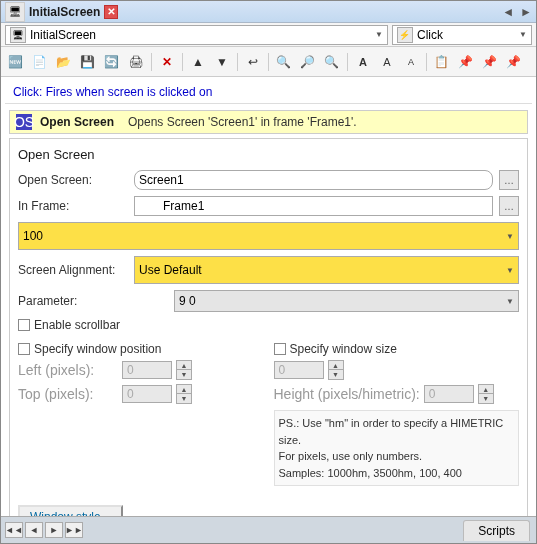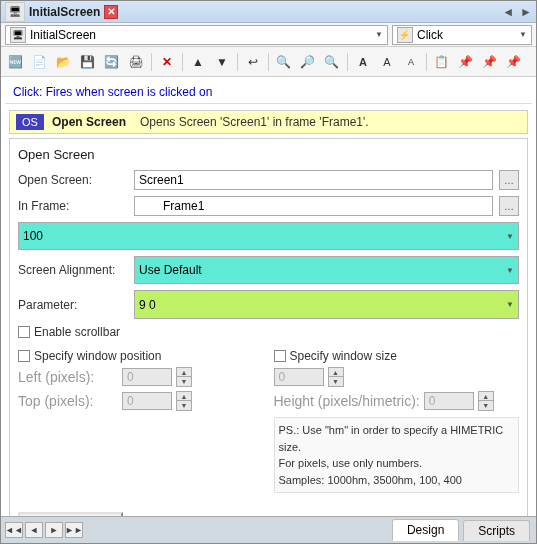--- a/index.html
+++ b/index.html
@@ -55,21 +55,21 @@
       background: white; border-bottom: 1px solid #ddd;
       padding: 4px 8px; color: #0000cc; 
     }
     
     
     .action-list-header {
       display: flex; align-items: center;
       background: #ffffc0; border: 1px solid #ccc; margin: 4px;
       padding: 3px 6px; gap: 8px;
     }
-    .action-icon { width: 28px; height: 16px; background: #4040c0; display: flex; align-items: center; justify-content: center; color: white; font-size: 11px; }
+    .action-icon { width: 16px; height: 16px; background: #4040c0; display: flex; align-items: center; justify-content: center; color: white; font-size: 14px; }
     .action-name { font-weight: bold; color: #1a1a1a; min-width: 80px; }
     .action-desc { color: #333; }
     
     
     .main-content {
       background: white; border: 1px solid #ccc; margin: 0 4px 4px 4px;
       padding: 8px;
     }
     .section-title { font-size: 13px; color: #1a1a1a; margin-bottom: 8px; font-weight: normal; }
     
@@ -80,29 +80,29 @@
     .form-input {
       flex: 1; height: 20px; border: 1px solid #aaa; background: white;
       padding: 1px 4px; display: flex; align-items: center; justify-content: space-between;
     }
     .browse-btn {
       width: 20px; height: 20px; border: 1px solid #aaa; background: #e8e8e8;
       display: flex; align-items: center; justify-content: center; cursor: pointer;
       font-size: 10px; color: #555;
     }
     .select-input {
-      flex: 1; height: 28px; border: 1px solid #aaa; background: #5eead4;
+      flex: 1; height: 28px; border: 1px solid #aaa; background: #fde047;
       padding: 10px 4px; display: flex; align-items: center; justify-content: space-between;
     }
     .select-arrow { font-size: 8px; color: #555; }
     
     
     .param-input {
-      flex: 1; height: 29px; border: 1px solid #aaa; background: #bef264;
-      padding: 1px 4px; display: flex; align-items: center; justify-content: space-between;
+      flex: 1; height: 22px; border: 1px solid #aaa; background: #e5e5e5;
+      padding: 1px 4px; display: flex; align-items: center; justify-content: space-between; margin-left: 40px;
     }
     
     
     .checkbox-row {
       display: flex; align-items: center; gap: 4px; margin-bottom: 4px;
     }
     .cb { width: 12px; height: 12px; border: 1px solid #888; background: white; cursor: pointer; }
     .cb-label { color: #333; }
     
     
@@ -233,21 +233,21 @@
       <span class="action-name">Open Screen</span>
       <span class="action-desc">Opens Screen 'Screen1' in frame 'Frame1'.</span>
     </div>
 
     <div class="main-content">
       <div class="section-title">Open Screen</div>
 
       
       <div class="form-row">
         <span class="form-label">Open Screen:</span>
-        <div class="form-input" style="flex:1;">
+        <div class="form-input" style="flex:1;border-radius:8px;">
           <span>Screen1</span>
         </div>
         <div class="browse-btn">…</div>
       </div>
 
       
       <div class="form-row">
         <span class="form-label">In Frame:</span>
         <div class="form-input" style="flex:1;padding-left:28px;">
           <span>Frame1</span>
@@ -353,17 +353,16 @@
     </div>
   </div>
 
   <div style="background:#d0d8e0; border-top:1px solid #aaa; display:flex; flex-direction:column;">
     <div style="display:flex; align-items:center; height:26px; padding:0 4px; gap:2px; background:#d0d8e0;">
       <div class="nav-btn">◄◄</div>
       <div class="nav-btn">◄</div>
       <div class="nav-btn">►</div>
       <div class="nav-btn">►►</div>
       <div style="flex:1;"></div>
-      <div class="tab active">Design</div>
       <div class="tab">Scripts</div>
     </div>
   </div>
 </div>
 
 </body></html>

